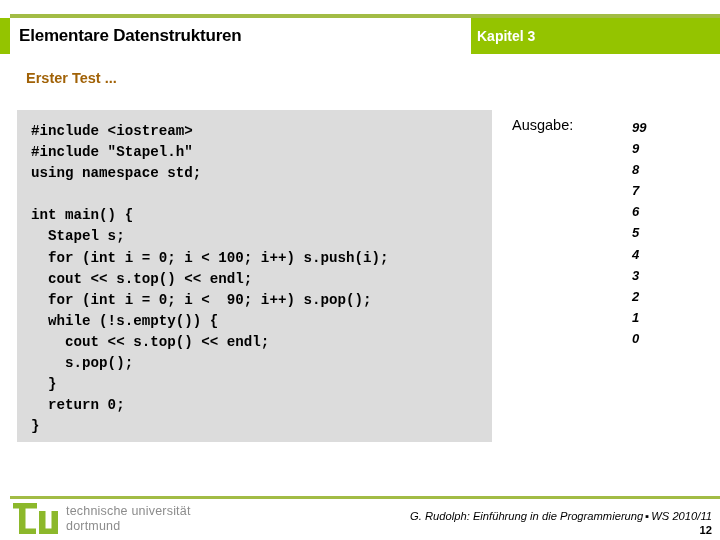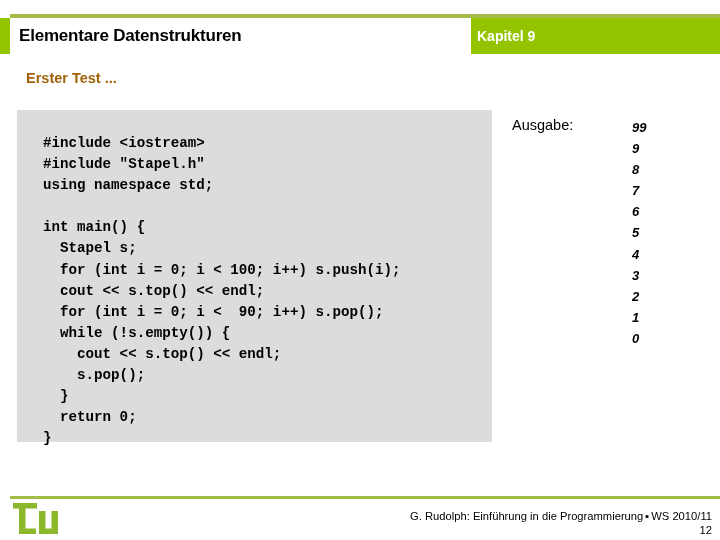--- a/index.html
+++ b/index.html
@@ -85,21 +85,21 @@
   
   #code-panel {
     position: absolute;
     left: 17px;
     top: 110px;
     width: 475px;
     height: 332px;
     background: #dcdcdc;
   }
   #code-listing {
-    margin: 15px;
+    margin: 3px;
     padding: 8px 0 0 11px;
     font-family: "Liberation Mono", "DejaVu Sans Mono", monospace;
     font-size: 14.2px;
     font-weight: bold;
     line-height: 21.1px;
     color: #000000;
     white-space: pre;
   }
 
   
@@ -156,43 +156,45 @@
     white-space: nowrap;
   }
   #footer-credit {
     position: absolute;
     right: 8px;
     top: 510px;
     font-size: 11.2px;
     color: #000000;
     text-align: right;
     white-space: nowrap;
+    font-style: italic;
   }
   #footer-pagenum {
     position: absolute;
     right: 8px;
     top: 524px;
     font-size: 11.2px;
     color: #000000;
     text-align: center;
+    font-weight: bold;
   }
   .sep {
     padding: 0 2px;
   }
 </style>
 </head>
 <body>
 
 <div id="header">
   <div id="header-rule"></div>
   <div id="header-band"></div>
   <div id="title-plate">
     <div id="page-title">Elementare Datenstrukturen</div>
   </div>
-  <div id="chapter-label">Kapitel 9</div>
+  <div id="chapter-label">Kapitel 3</div>
 </div>
 
 <div id="subtitle">Erster Test ...</div>
 
 <div id="code-panel">
   <pre id="code-listing">#include &lt;iostream&gt;
 #include "Stapel.h"
 using namespace std;
 
 int main() {
@@ -229,18 +231,22 @@
   <svg id="logo-mark" width="46" height="31" viewBox="0 0 46 31">
 
     <rect x="0" y="0" width="24" height="5.5" fill="#8cb82b"></rect>
     <rect x="6" y="0" width="6.5" height="31" fill="#8cb82b"></rect>
     <rect x="6" y="25.5" width="17" height="5.5" fill="#8cb82b"></rect>
 
     <rect x="26" y="8" width="6.5" height="23" fill="#8cb82b"></rect>
     <rect x="26" y="25.5" width="19" height="5.5" fill="#8cb82b"></rect>
     <rect x="38.5" y="8" width="6.5" height="23" fill="#8cb82b"></rect>
   </svg>
+  <div id="logo-text">
+    <div>technische universität</div>
+    <div>dortmund</div>
+  </div>
 </div>
 
 <div id="footer-credit">
   <span>G. Rudolph: Einführung in die Programmierung</span><span class="sep">▪</span><span>WS 2010/11</span>
 </div>
 <div id="footer-pagenum">12</div>
 
 </body></html>

